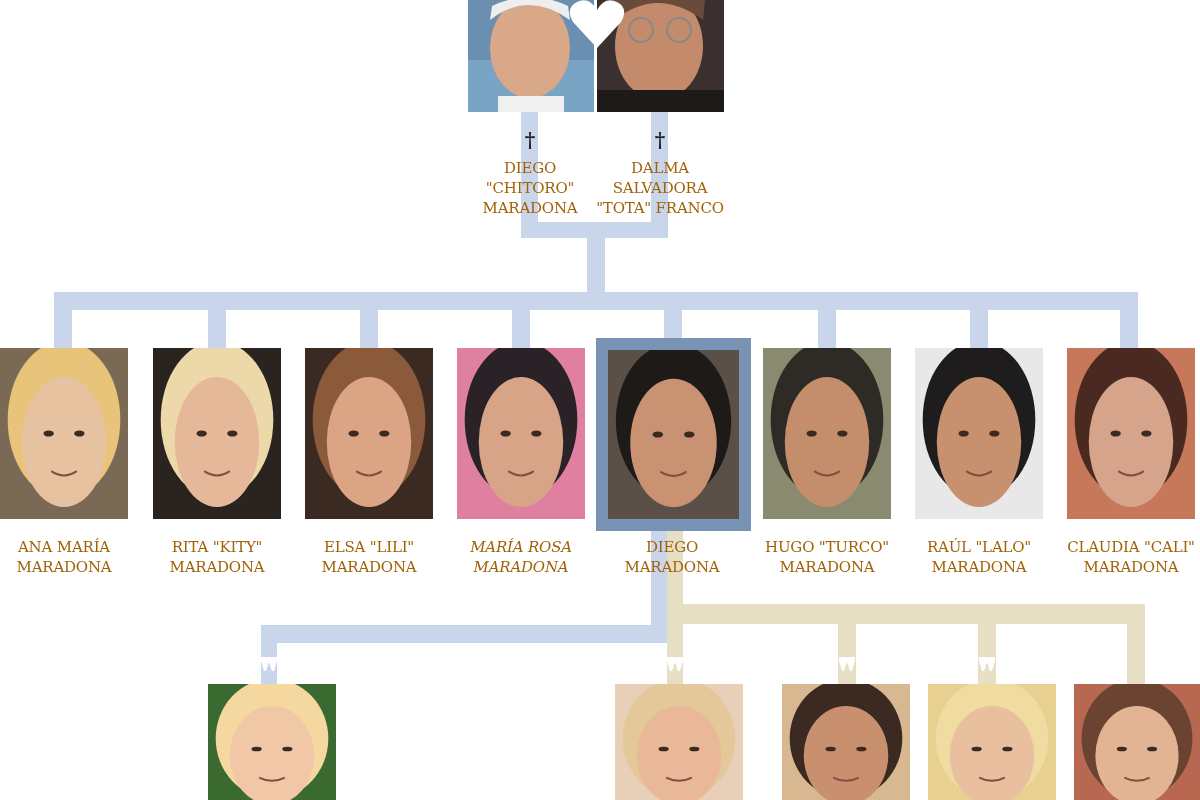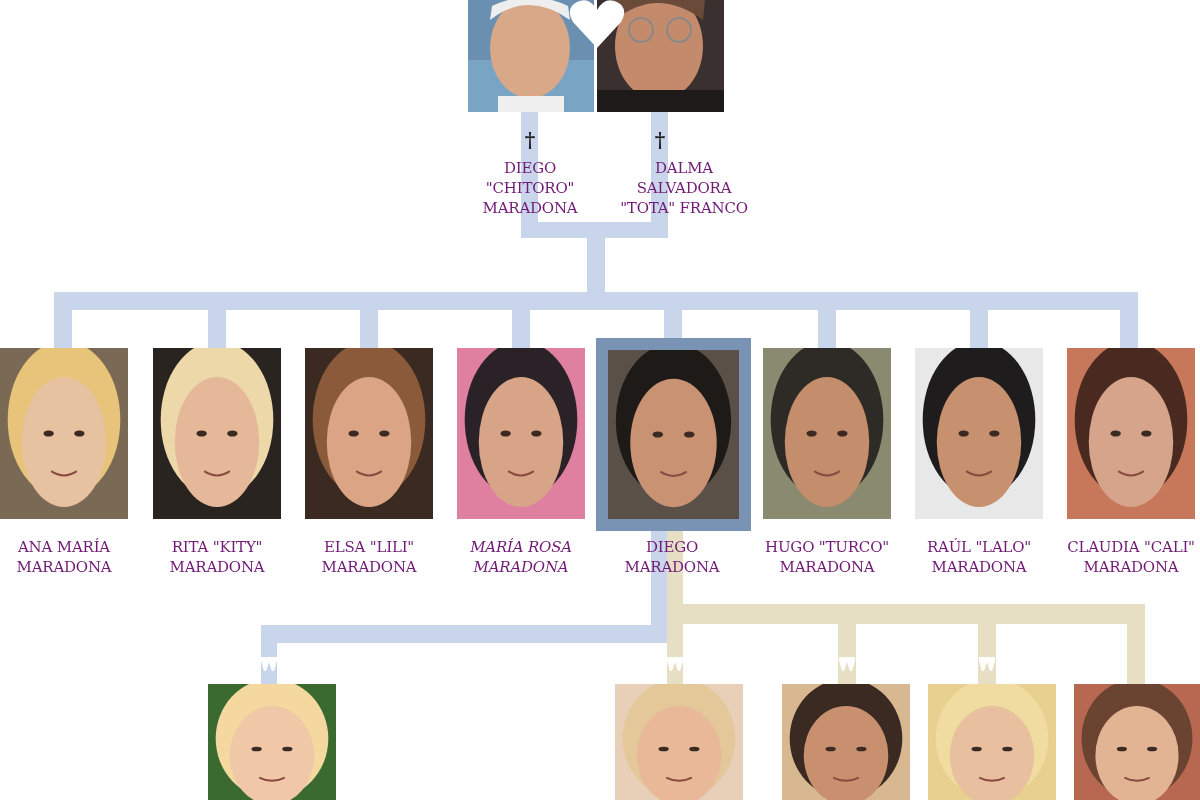--- a/index.html
+++ b/index.html
@@ -2,21 +2,21 @@
 <html><head>
 <meta charset="utf-8">
 <style>
   html,body{margin:0;padding:0;background:#fff;}
   body{width:1200px;height:800px;position:relative;overflow:hidden;font-family:"DejaVu Serif","Liberation Serif",serif;}
   .line{position:absolute;}
   .blue{background:#c8d5eb;}
   .tan{background:#e6dfc3;}
   .photo{position:absolute;overflow:hidden;}
   .photo svg{display:block;width:100%;height:100%;}
-  .name{position:absolute;text-align:center;font-size:15px;line-height:20px;color:#701a75;letter-spacing:-0.2px;text-transform:uppercase;white-space:nowrap;}
+  .name{position:absolute;text-align:center;font-size:15px;line-height:20px;color:#a16207;letter-spacing:-0.2px;text-transform:uppercase;white-space:nowrap;}
   .cross{position:absolute;font-size:20px;font-weight:bold;color:#222;text-align:center;width:20px;}
   .highlight{position:absolute;border:12px solid #7893b4;box-sizing:border-box;}
   .heart{position:absolute;}
   .zig{position:absolute;width:16px;height:14px;}
 </style>
 </head>
 <body>
 
 <div class="line blue" style="left:521px;top:112px;width:17px;height:126px;"></div>
 <div class="line blue" style="left:651px;top:112px;width:17px;height:126px;"></div>
@@ -80,21 +80,21 @@
 </svg>
 
 <div class="cross" style="left:520px;top:128px;">†</div>
 <div class="cross" style="left:650px;top:128px;">†</div>
 
 <div class="name" style="left:470px;top:158px;width:120px;">
   <div>Diego</div>
   <div>"Chitoro"</div>
   <div>Maradona</div>
 </div>
-<div class="name" style="left:614px;top:158px;width:140px;">
+<div class="name" style="left:590px;top:158px;width:140px;">
   <div>Dalma</div>
   <div>Salvadora</div>
   <div>"Tota" Franco</div>
 </div>
 
 <div id="siblings-layer">
     <div class="photo" style="left: 0px; top: 348px; width: 128px; height: 171px;">
       <svg viewBox="0 0 128 171" preserveAspectRatio="none">
     <rect width="128" height="171" fill="#7a6a55"></rect>
     <ellipse cx="64" cy="71.82" rx="56.32" ry="78.66" fill="#e8c47a"></ellipse>

